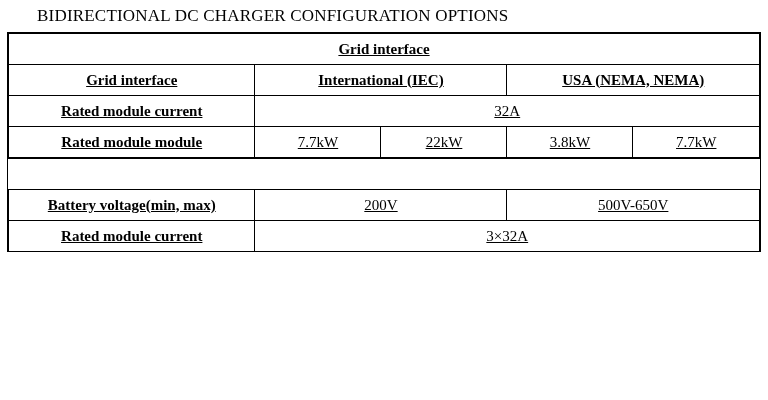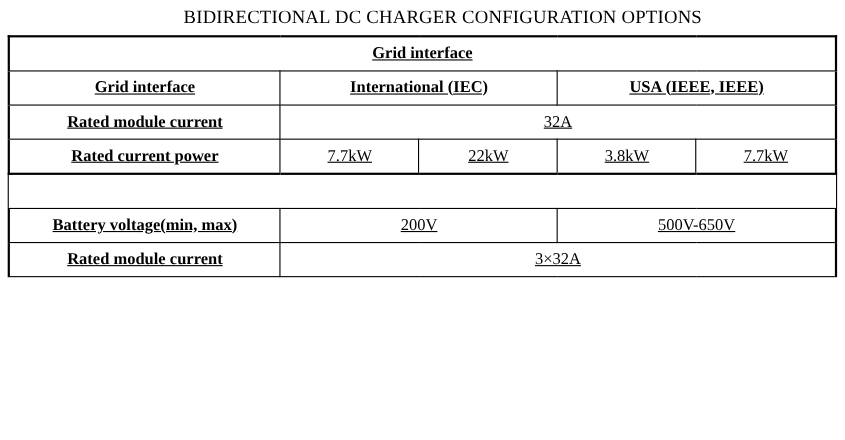--- a/index.html
+++ b/index.html
@@ -14,21 +14,21 @@
     color: #000000;
     overflow: hidden;
   }
   .page {
     width: 768px;
     height: 400px;
     position: relative;
     box-sizing: border-box;
   }
   .title {
-    text-align: center;
+    text-align: left;
     font-size: 17px;
     font-family: "Liberation Serif", serif;
     letter-spacing: 0.2px;
     padding-top: 6px;
     padding-bottom: 6px;
     margin-left: 37px;
   }
   table.cfg {
     border-collapse: collapse;
     width: 752px;
@@ -86,28 +86,28 @@
       <col style="width:126px">
       <col style="width:127px">
     </colgroup>
     <tbody>
       <tr>
         <td class="sect topline leftedge rightedge" colspan="5">Grid interface</td>
       </tr>
       <tr>
         <td class="lab leftedge">Grid interface</td>
         <td class="sect" colspan="2">International (IEC)</td>
-        <td class="sect rightedge" colspan="2">USA (IEEE, IEEE)</td>
+        <td class="sect rightedge" colspan="2">USA (NEMA, NEMA)</td>
       </tr>
       <tr>
         <td class="lab leftedge">Rated module current</td>
         <td class="rightedge" colspan="4">32A</td>
       </tr>
       <tr>
-        <td class="lab leftedge botline">Rated current power</td>
+        <td class="lab leftedge botline">Rated module module</td>
         <td class="botline">7.7kW</td>
         <td class="botline">22kW</td>
         <td class="botline">3.8kW</td>
         <td class="botline rightedge">7.7kW</td>
       </tr>
 
       <tr class="spacer-row">
         <td colspan="5"></td>
       </tr>
 

